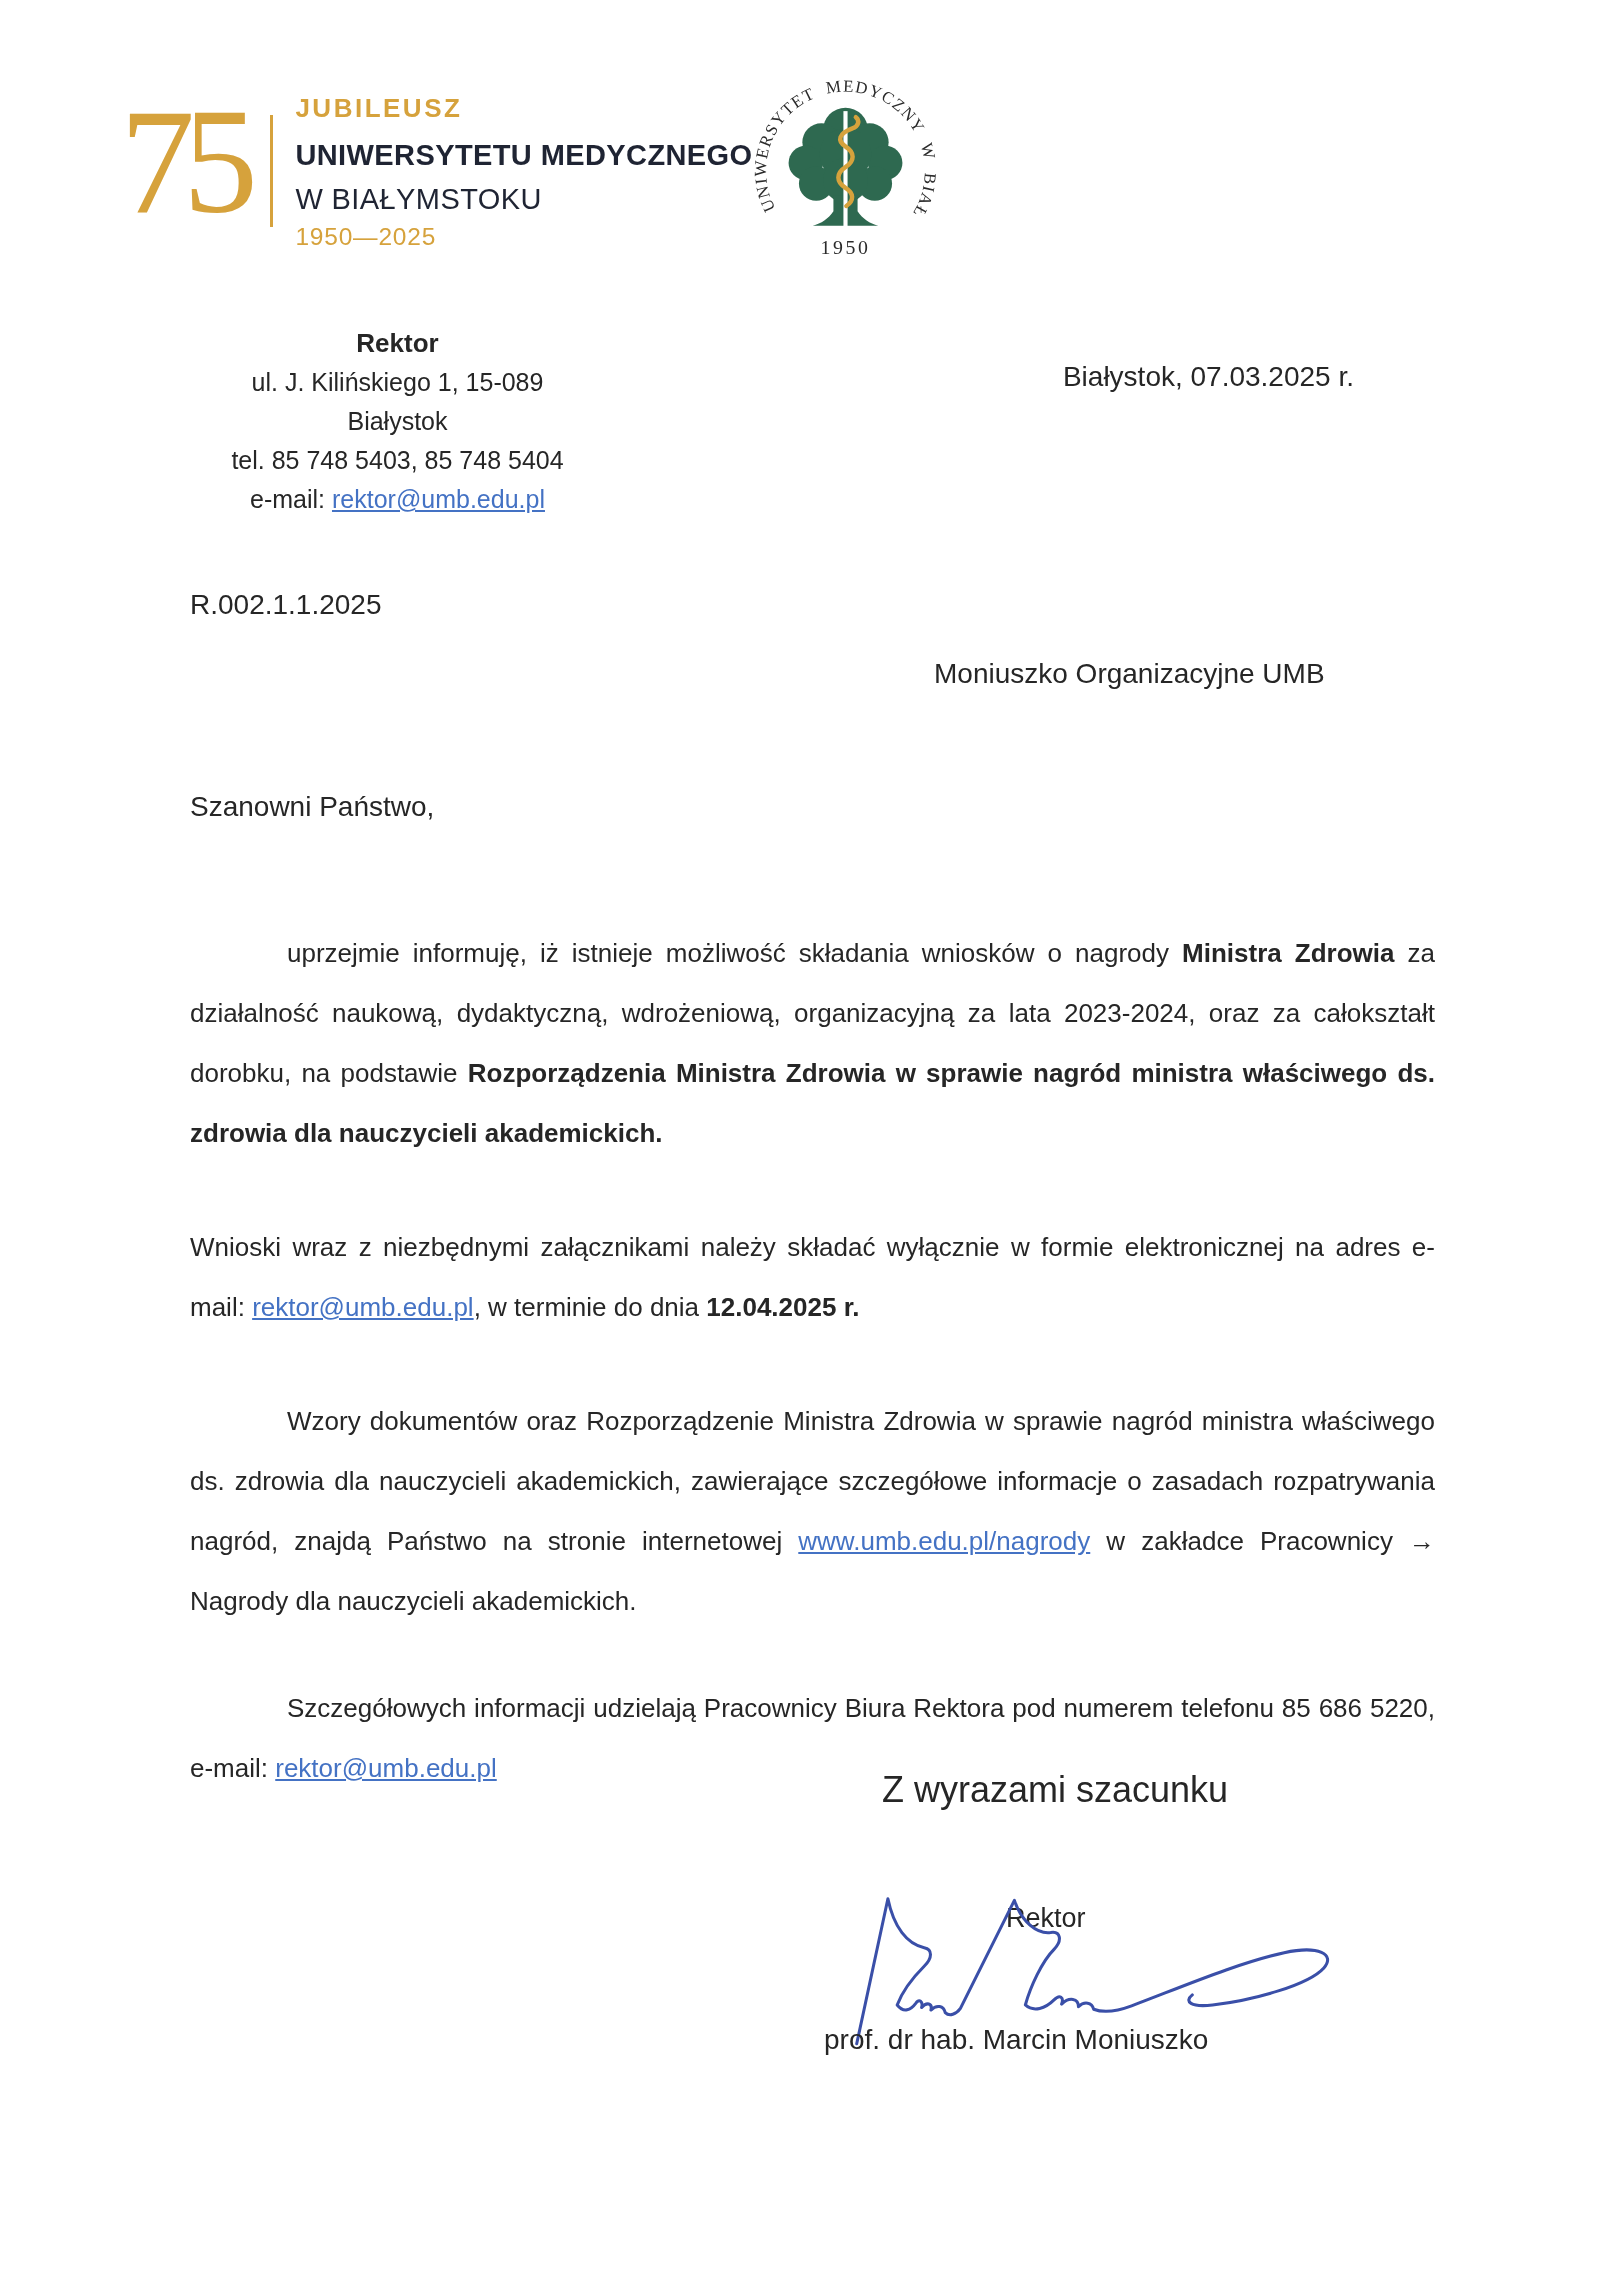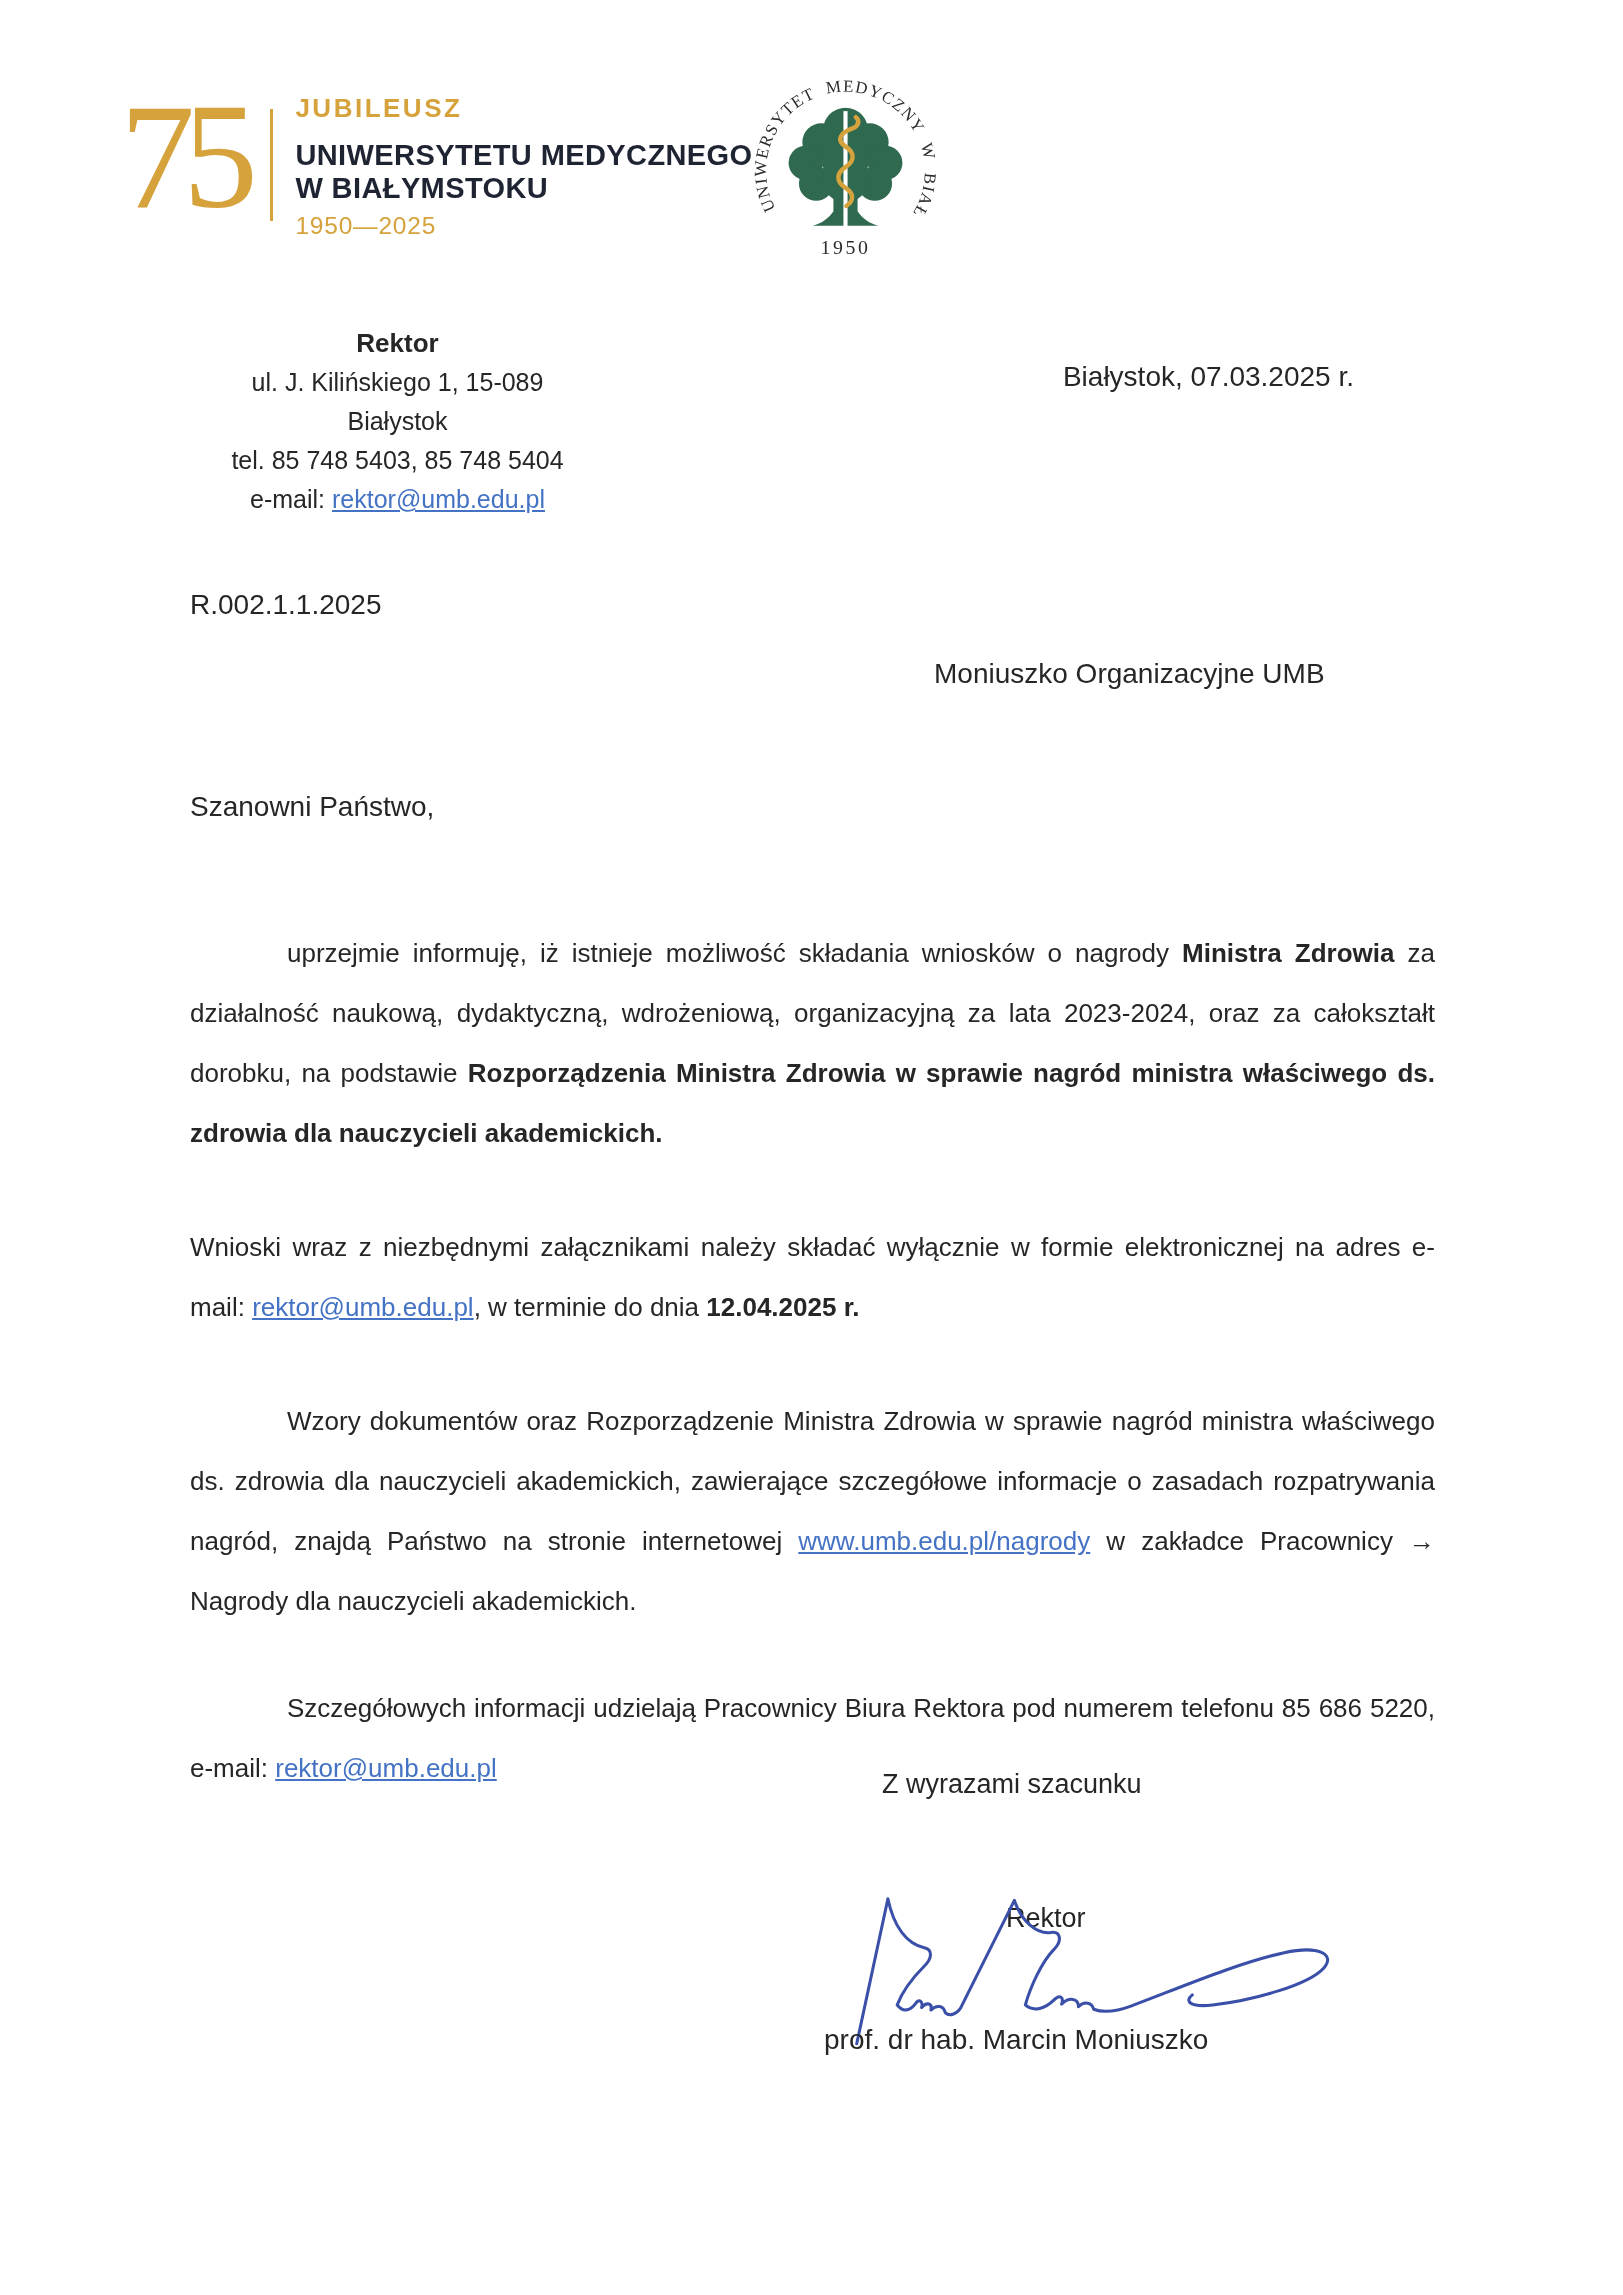--- a/index.html
+++ b/index.html
@@ -16,21 +16,21 @@
   
   .logo{position:absolute; left:120px; top:73px; display:flex; align-items:center;}
   .logo .num{
     font-family:"Liberation Serif",serif; font-size:150px; line-height:144px;
     color:var(--gold); letter-spacing:-12px; font-weight:normal;
   }
   .logo .divider{width:3.4px; height:112px; background:var(--gold); margin:18.6px 0 0 24px;}
   .logo .lines{margin:22px 0 0 22px;}
   .logo .l-jub{color:var(--gold); font-weight:bold; font-size:26px; letter-spacing:2.5px; line-height:26px;}
   .logo .l-uni{color:var(--header-ink); font-weight:bold; font-size:29px; line-height:29px; margin-top:20px; letter-spacing:0.4px;}
-  .logo .l-city{color:var(--header-ink); font-weight:bold; font-size:29px; line-height:29px; margin-top:4px; letter-spacing:0.4px;}
+  .logo .l-city{color:var(--header-ink); font-weight:normal; font-size:29px; line-height:29px; margin-top:15px; letter-spacing:0.4px;}
   .logo .l-years{color:var(--gold); font-size:24.5px; line-height:24.5px; margin-top:11px; letter-spacing:0.8px;}
   
   .seal{position:absolute; left:742px; top:68px;}
   .seal .ring{font-family:"Liberation Serif",serif; font-size:19.5px; letter-spacing:1.5px; word-spacing:7px; fill:var(--seal-ink);}
   .seal .year{font-family:"Liberation Serif",serif; font-size:23px; letter-spacing:3px; fill:var(--seal-ink);}
   .seal .green{fill:var(--seal-green);}
   .seal .rod{fill:#ffffff;}
   .seal .snake{stroke:var(--gold); stroke-width:5.2; fill:none; stroke-linecap:round;}
   
   .sender{position:absolute; left:199px; top:324px; width:397px; text-align:center; font-size:25px; line-height:39px;}
@@ -41,21 +41,21 @@
   .salutation{position:absolute; left:190px; top:791px; font-size:28px;}
   
   .body{position:absolute; left:190px; top:923px; width:1245px; font-size:26px; line-height:60px; text-align:justify;}
   .body p{margin:0;}
   .body p.gap{margin-top:54px;}
   .body p.gap-sm{margin-top:47px;}
   .body p.indent{text-indent:97px;}
   .b{font-weight:bold;}
   a.link{color:var(--link-blue); text-decoration:underline; cursor:pointer;}
   
-  .closing{position:absolute; left:882px; top:1769px; font-size:27px;}
+  .closing{position:absolute; left:882px; top:1769px; font-size:36px;}
   .sig-title{position:absolute; left:1006px; top:1903px; font-size:27px;}
   .signature{position:absolute; left:841px; top:1892px;}
   .signature path{stroke:var(--signature-blue); stroke-width:3.6; fill:none; stroke-linecap:round; stroke-linejoin:round;}
   .sig-name{position:absolute; left:824px; top:2024px; font-size:28px;}
 </style>
 </head>
 <body>
 
 <div class="page">
 

